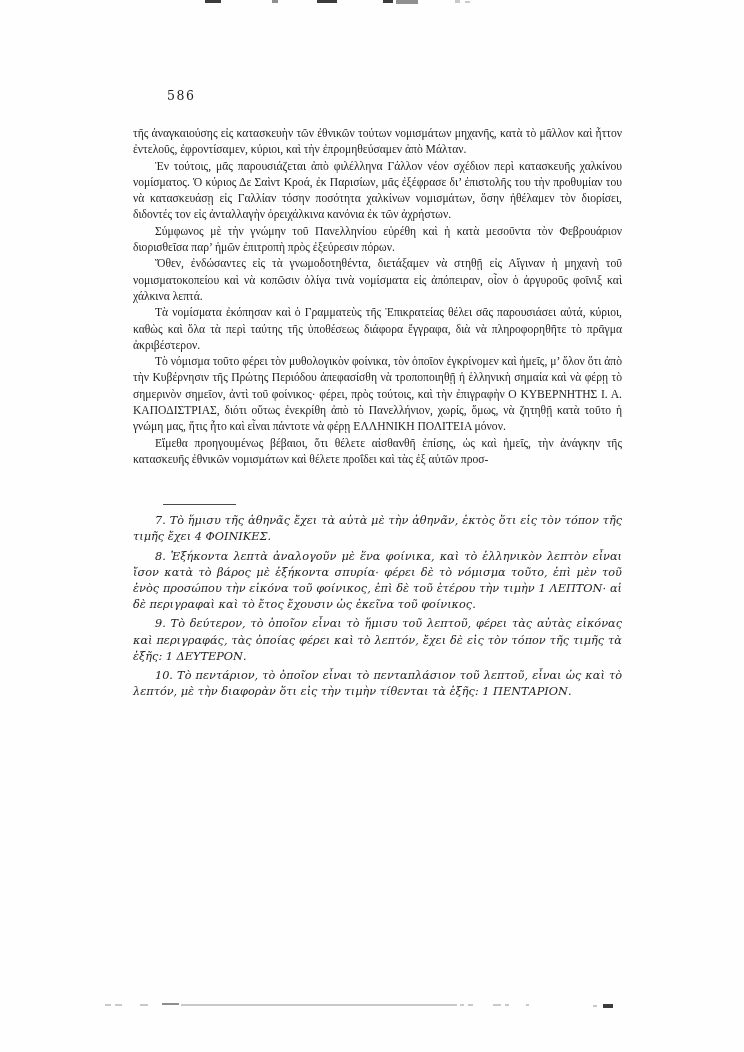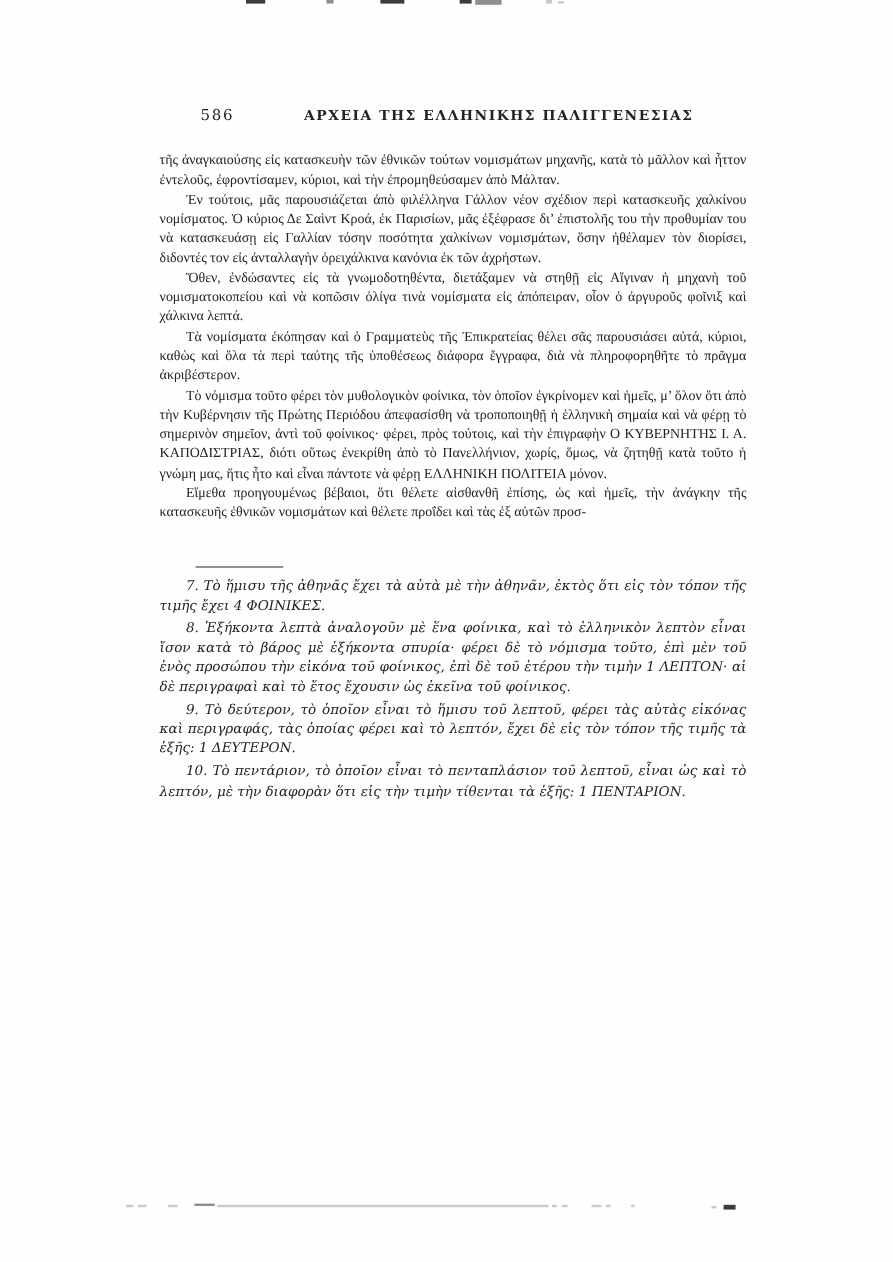--- a/index.html
+++ b/index.html
@@ -49,26 +49,26 @@
   <div class="artifact dark" style="left:383px;top:0;width:10px;height:3px;"></div>
   <div class="artifact" style="left:396px;top:0;width:22px;height:4px;"></div>
   <div class="artifact light" style="left:455px;top:0;width:5px;height:3px;"></div>
   <div class="artifact light" style="left:465px;top:1px;width:5px;height:2px;"></div>
 </div>
 
 <div class="page-content">
 
   <div class="page-header">
     <span class="page-num">586</span>
-    <span class="running-title">ΑΡΧΕΙΑ ΤΗΣ ΕΛΛΗΝΙΚΗΣ ΠΑΛΙΓΓΕΝΕΣΙΑΣ</span>
   </div>
 
   <div class="body-text">
     <p class="cont">τῆς ἀναγκαιούσης εἰς κατασκευὴν τῶν ἐθνικῶν τούτων νομισμάτων μηχανῆς, κατὰ τὸ μᾶλλον καὶ ἧττον ἐντελοῦς, ἐφροντίσαμεν, κύριοι, καὶ τὴν ἐπρομηθεύσαμεν ἀπὸ Μάλταν.</p>
     <p>Ἐν τούτοις, μᾶς παρουσιάζεται ἀπὸ φιλέλληνα Γάλλον νέον σχέδιον περὶ κατασκευῆς χαλκίνου νομίσματος. Ὁ κύριος Δε Σαὶντ Κροά, ἐκ Παρισίων, μᾶς ἐξέφρασε δι’ ἐπιστολῆς του τὴν προθυμίαν του νὰ κατασκευάσῃ εἰς Γαλλίαν τόσην ποσότητα χαλκίνων νομισμάτων, ὅσην ἠθέλαμεν τὸν διορίσει, διδοντές τον εἰς ἀνταλλαγὴν ὀρειχάλκινα κανόνια ἐκ τῶν ἀχρήστων.</p>
+    <p>Σύμφωνος μὲ τὴν γνώμην τοῦ Πανελληνίου εὑρέθη καὶ ἡ κατὰ μεσοῦντα τὸν Φεβρουάριον διορισθεῖσα παρ’ ἡμῶν ἐπιτροπὴ πρὸς ἐξεύρεσιν πόρων.</p>
     <p>Ὅθεν, ἐνδώσαντες εἰς τὰ γνωμοδοτηθέντα, διετάξαμεν νὰ στηθῇ εἰς Αἴγιναν ἡ μηχανὴ τοῦ νομισματοκοπείου καὶ νὰ κοπῶσιν ὀλίγα τινὰ νομίσματα εἰς ἀπόπειραν, οἷον ὁ ἀργυροῦς φοῖνιξ καὶ χάλκινα λεπτά.</p>
     <p>Τὰ νομίσματα ἐκόπησαν καὶ ὁ Γραμματεὺς τῆς Ἐπικρατείας θέλει σᾶς παρουσιάσει αὐτά, κύριοι, καθὼς καὶ ὅλα τὰ περὶ ταύτης τῆς ὑποθέσεως διάφορα ἔγγραφα, διὰ νὰ πληροφορηθῆτε τὸ πρᾶγμα ἀκριβέστερον.</p>
     <p>Τὸ νόμισμα τοῦτο φέρει τὸν μυθολογικὸν φοίνικα, τὸν ὁποῖον ἐγκρίνομεν καὶ ἡμεῖς, μ’ ὅλον ὅτι ἀπὸ τὴν Κυβέρνησιν τῆς Πρώτης Περιόδου ἀπεφασίσθη νὰ τροποποιηθῇ ἡ ἑλληνικὴ σημαία καὶ νὰ φέρῃ τὸ σημερινὸν σημεῖον, ἀντὶ τοῦ φοίνικος· φέρει, πρὸς τούτοις, καὶ τὴν ἐπιγραφὴν Ο ΚΥΒΕΡΝΗΤΗΣ Ι. Α. ΚΑΠΟΔΙΣΤΡΙΑΣ, διότι οὕτως ἐνεκρίθη ἀπὸ τὸ Πανελλήνιον, χωρίς, ὅμως, νὰ ζητηθῇ κατὰ τοῦτο ἡ γνώμη μας, ἥτις ἦτο καὶ εἶναι πάντοτε νὰ φέρῃ ΕΛΛΗΝΙΚΗ ΠΟΛΙΤΕΙΑ μόνον.</p>
     <p>Εἴμεθα προηγουμένως βέβαιοι, ὅτι θέλετε αἰσθανθῆ ἐπίσης, ὡς καὶ ἡμεῖς, τὴν ἀνάγκην τῆς κατασκευῆς ἐθνικῶν νομισμάτων καὶ θέλετε προΐδει καὶ τὰς ἐξ αὐτῶν προσ-</p>
   </div>
 
   <div class="footnote-sep"></div>
 
   <div class="footnotes">
     <p><span class="fn-num">7.</span> <span>Τὸ ἥμισυ τῆς ἀθηνᾶς ἔχει τὰ αὐτὰ μὲ τὴν ἀθηνᾶν, ἐκτὸς ὅτι εἰς τὸν τόπον τῆς τιμῆς ἔχει 4 ΦΟΙΝΙΚΕΣ.</span></p>

